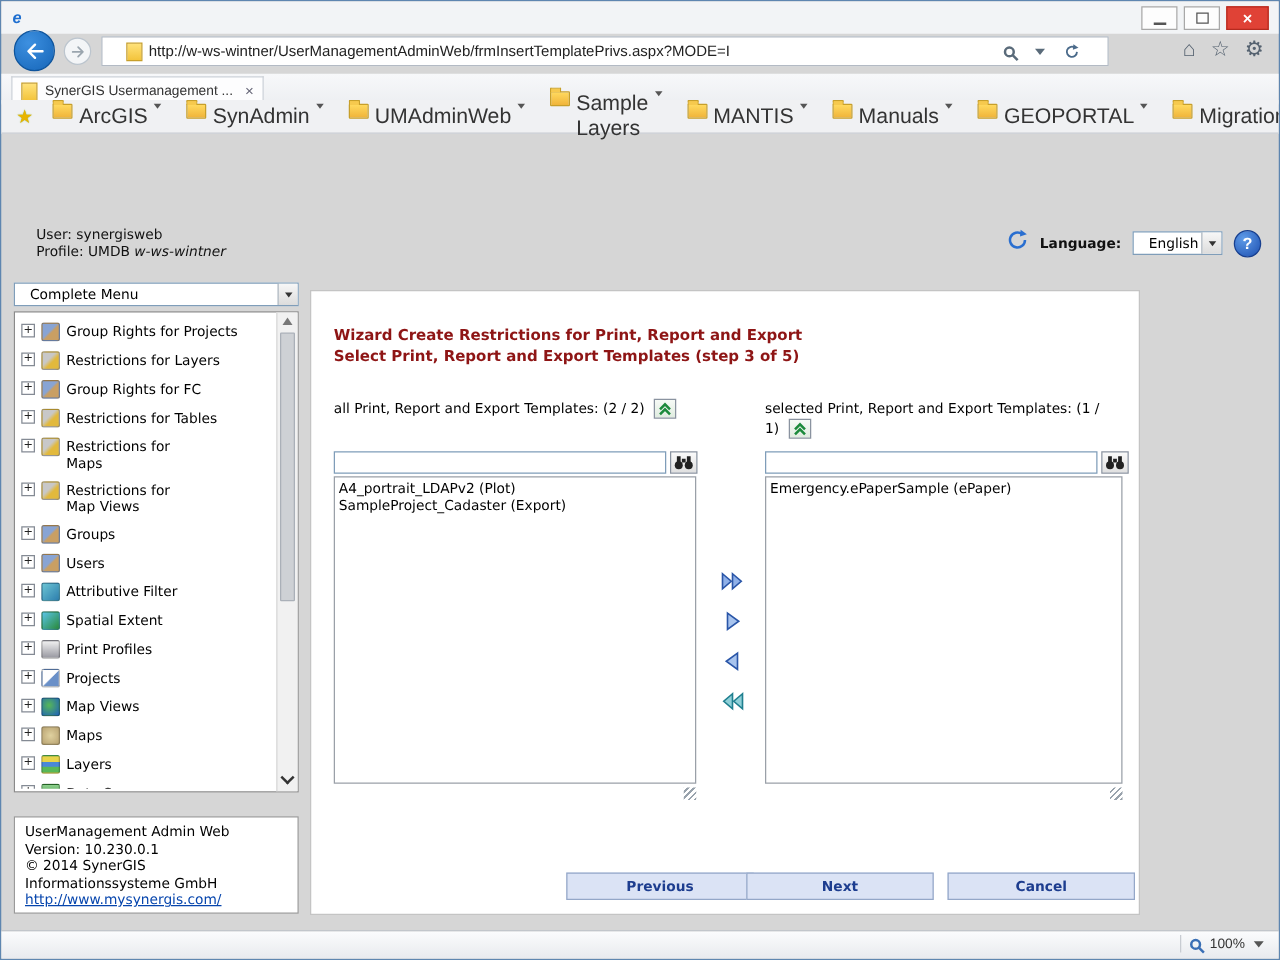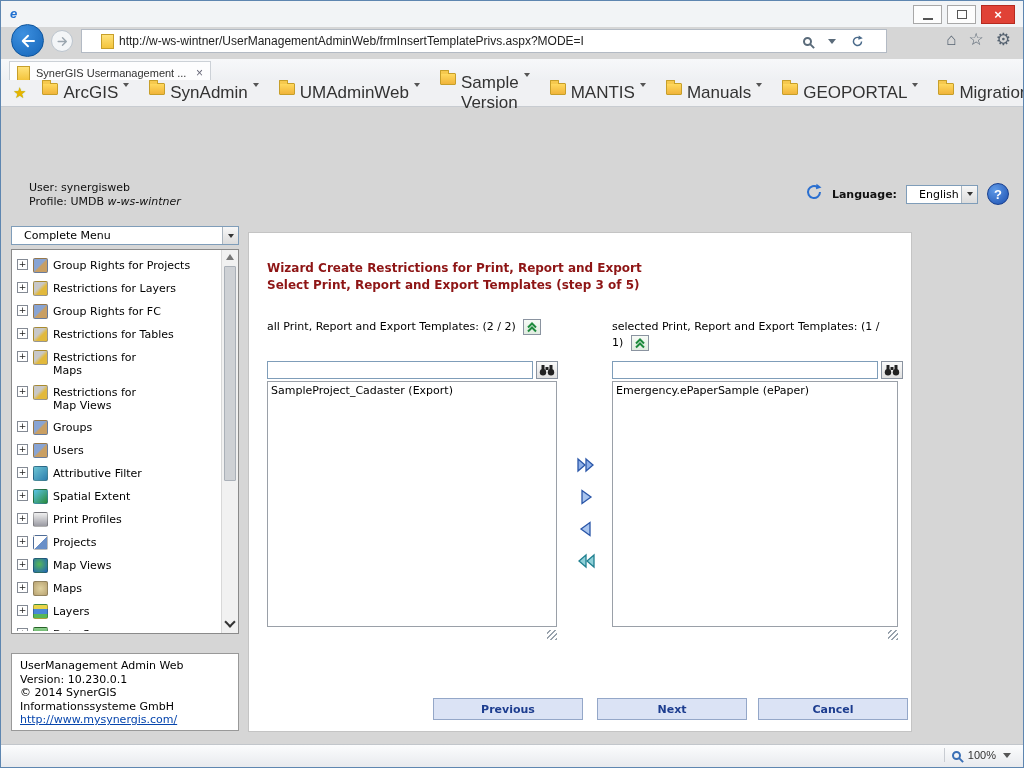--- a/index.html
+++ b/index.html
@@ -103,21 +103,21 @@
 .filter-input{width:266px;height:18px;border:1px solid #7f9db9;font-size:11px;padding:0 3px;font-family:"DejaVu Sans",sans-serif}
 .binoc-btn{width:22px;height:18px;border:1px solid #8a93a0;background:linear-gradient(#fafafa,#e0e0e0);display:flex;align-items:center;justify-content:center;cursor:pointer;padding:0}
 .listbox{position:absolute;top:148px;height:246px;border:1px solid #9aa0a8;background:#fff;overflow:hidden;padding:2px 3px;cursor:default}
 .lb-left{left:18px;width:290px}.lb-right{left:363px;width:286px}
 .lb-item{font-size:11px;line-height:14px;color:#000;white-space:nowrap;cursor:pointer}
 .grip{position:absolute;top:397px;width:10px;height:10px;background:repeating-linear-gradient(135deg,transparent 0 2px,#98a2ac 2px 3.5px);cursor:nwse-resize}
 .grip-left{left:298px}.grip-right{left:639px}
 .xfer{position:absolute;left:325px;width:24px;height:24px;background:none;border:none;cursor:pointer;padding:0;display:flex;align-items:center;justify-content:center}
 .xfer-1{top:220px}.xfer-2{top:252px}.xfer-3{top:284px}.xfer-4{top:316px}
 .btn{position:absolute;top:465px;height:22px;width:150px;background:#dbe3f5;border:1px solid #94a7c8;font-size:11px;font-weight:bold;color:#1d3d8f;cursor:pointer;font-family:"DejaVu Sans",sans-serif}
-.btn-prev{left:184px}.btn-next{left:348px}.btn-cancel{left:509px}
+.btn-prev{left:204px}.btn-next{left:348px}.btn-cancel{left:509px}
 
 
 .statusbar{position:absolute;left:0;bottom:0;width:100%;height:23px;background:linear-gradient(#fbfcfd,#e8eaee);border-top:1px solid #c2c6cb}
 .zoom{position:absolute;right:12px;top:3px;display:flex;align-items:center;gap:7px;font-size:11px;color:#333}
 .zoom-sep{width:1px;height:14px;background:#c8ccd2}
 .zmag{position:relative;width:9px;height:9px;border:2px solid #3a6fb5;border-radius:50%;cursor:pointer}
 .zmag::after{content:"";position:absolute;width:6px;height:2px;background:#3a6fb5;transform:rotate(45deg);right:-5px;bottom:-3px}
 .zoom-caret{width:0;height:0;border-left:4px solid transparent;border-right:4px solid transparent;border-top:5px solid #555;cursor:pointer}
 </style>
 </head>
@@ -195,21 +195,21 @@
         </span>
 
         <span class="fav">
           <span class="folder"></span>
           <span>UMAdminWeb</span>
           <span class="dd"></span>
         </span>
 
         <span class="fav">
           <span class="folder"></span>
-          <span>Sample Version</span>
+          <span>Sample Layers</span>
           <span class="dd"></span>
         </span>
 
         <span class="fav">
           <span class="folder"></span>
           <span>MANTIS</span>
           <span class="dd"></span>
         </span>
 
         <span class="fav">
@@ -427,20 +427,21 @@
             <rect x="10.5" y="1" width="3" height="5" fill="#222"></rect>
             <rect x="6.5" y="3" width="3" height="3" fill="#222"></rect>
             <circle cx="4" cy="8.2" r="3.2" fill="#222"></circle>
             <circle cx="12" cy="8.2" r="3.2" fill="#222"></circle>
           </svg>
       </button>
     </div>
 
     <div class="listbox lb-left">
 
+    <div class="lb-item">A4_portrait_LDAPv2 (Plot)</div>
         <div class="lb-item">SampleProject_Cadaster (Export)</div>
       </div>
     <div class="listbox lb-right">
 
     <div class="lb-item">Emergency.ePaperSample (ePaper)</div>
       </div>
     <span class="grip grip-left"></span>
     <span class="grip grip-right"></span>
 
     <button class="xfer xfer-1">

